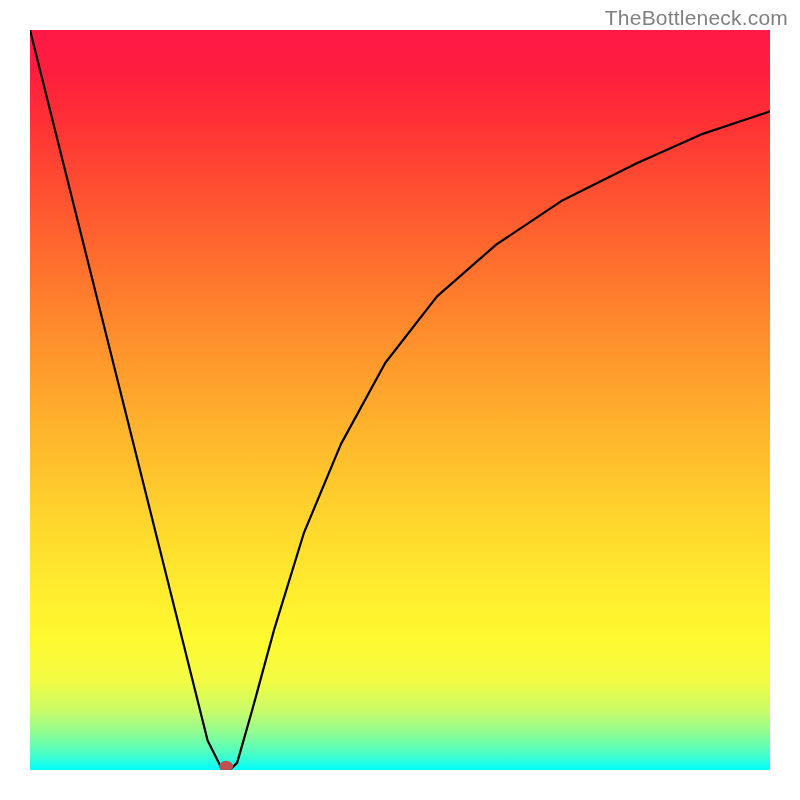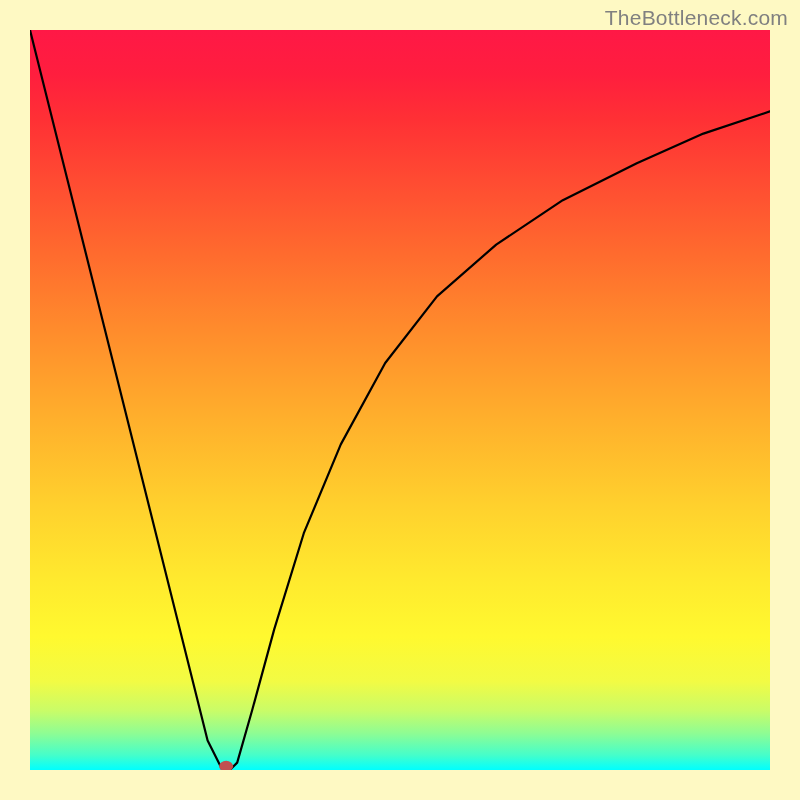--- a/index.html
+++ b/index.html
@@ -8,21 +8,21 @@
     width: 800px;
     height: 800px;
     background: #000;
     font-family: Arial, Helvetica, sans-serif;
     overflow: hidden;
   }
   .frame {
     position: relative;
     width: 800px;
     height: 800px;
-    background: #fef9c3;
+    background: #ffffff;
   }
   .plot-area {
     position: absolute;
     left: 30px;
     top: 30px;
     width: 740px;
     height: 740px;
     background: linear-gradient(to bottom,
       #ff1846 0%,
       #ff1e3e 6%,

